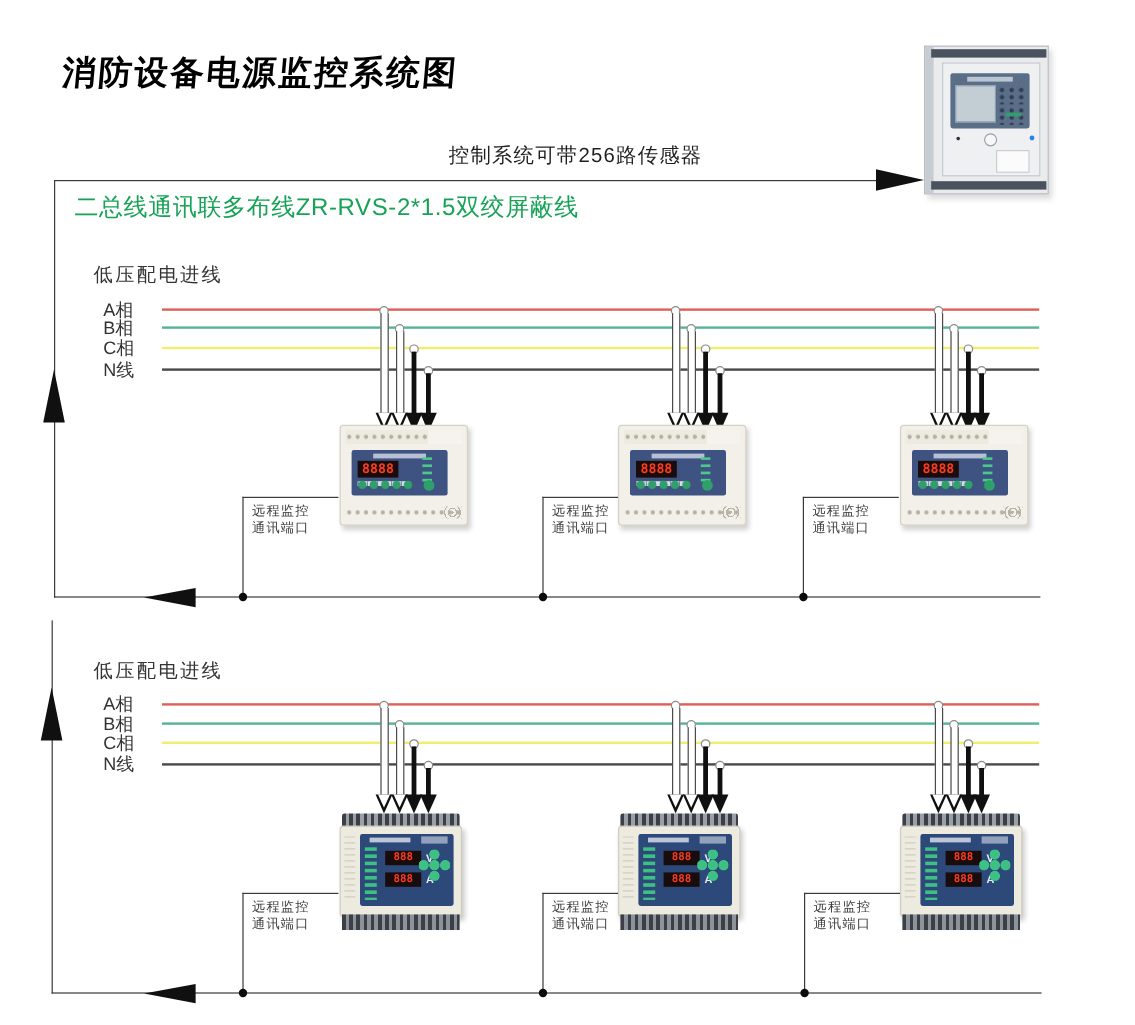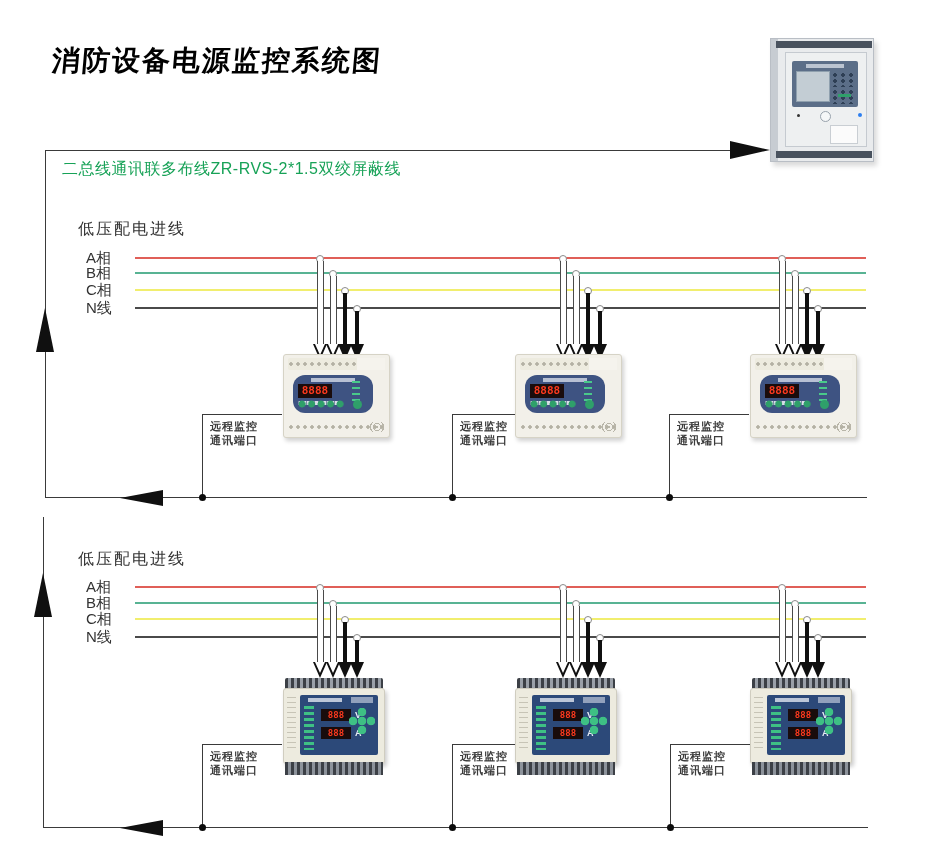--- a/index.html
+++ b/index.html
@@ -13,44 +13,44 @@
   .arrow-right{position:absolute;width:0;height:0;border-top:9px solid transparent;
                border-bottom:9px solid transparent;border-left:40px solid #101010;}
   .arrow-left{position:absolute;width:0;height:0;border-top:8px solid transparent;
               border-bottom:8px solid transparent;border-right:43px solid #101010;}
   .arrow-up{position:absolute;width:0;height:0;border-left:9px solid transparent;
             border-right:9px solid transparent;border-bottom:44px solid #101010;}
   
   .title{position:absolute;left:52px;top:42px;font-size:28px;font-weight:bold;letter-spacing:2px;
          color:#000;transform:skewX(-5deg);font-family:"DejaVu Serif","Liberation Serif",serif;}
   .cap-note{position:absolute;left:374px;top:118px;font-size:17px;color:#1f1f1f;letter-spacing:1px;}
-  .green-note{position:absolute;left:62px;top:159px;font-size:16px;color:var(--green);letter-spacing:.5px;}
+  .green-note{position:absolute;left:62px;top:159px;font-size:20px;color:var(--green);letter-spacing:.5px;}
   .host-label{position:absolute;left:711px;top:174px;font-size:20px;color:#3d3d3d;letter-spacing:2px;}
   .incoming{position:absolute;left:78px;font-size:16px;color:#333;letter-spacing:2px;}
   .phase-label{position:absolute;left:86px;width:46px;font-size:15px;color:#333;}
   
-  .comm{position:absolute;width:82px;z-index:1;font-weight:bold;}
+  .comm{position:absolute;width:82px;z-index:1;}
   .comm-h{position:absolute;left:0;top:0;width:80px;height:1px;background:var(--line);}
   .comm-v{position:absolute;left:0;top:0;width:1px;height:100%;background:var(--line);}
   .comm-dot{position:absolute;left:-3px;bottom:-3px;width:7px;height:7px;border-radius:50%;background:#0c0c0c;}
   .comm-label{position:absolute;left:8px;top:5px;font-size:11px;line-height:14px;color:#3c3c3c;letter-spacing:1px;white-space:nowrap;}
   
   .tap-c{position:absolute;width:6px;height:6px;border:1px solid #8a8a8a;border-radius:50%;background:#fff;z-index:1;}
   .shaft-h{position:absolute;width:5px;background:#fff;border-left:1px solid #4a4a4a;border-right:1px solid #4a4a4a;z-index:1;}
   .shaft-s{position:absolute;width:4px;background:#101010;z-index:1;}
   .head-o{position:absolute;width:0;height:0;border-left:7px solid transparent;border-right:7px solid transparent;border-top:16px solid #101010;z-index:1;}
   .head-i{position:absolute;width:0;height:0;border-left:5px solid transparent;border-right:5px solid transparent;border-top:11px solid #fff;z-index:2;}
   
   .dev1{position:absolute;width:105px;height:82px;background:#f2f0e9;border:1px solid #d6d3c6;border-radius:3px;
         box-shadow:2px 3px 4px rgba(0,0,0,.18);z-index:3;}
   .d1-top{position:absolute;left:4px;top:3px;right:4px;height:12px;background:#edebdf;
           background-image:radial-gradient(circle at 3px 6px,#b4b1a4 1.5px,transparent 2px);
           background-size:7px 12px;background-repeat:repeat-x;border-radius:2px;}
   .d1-tab{position:absolute;right:0;top:0;width:28px;height:12px;background:#f5f3ed;}
-  .d1-face{position:absolute;left:9px;top:20px;width:80px;height:38px;background:#3e5382;border-radius:12px;}
+  .d1-face{position:absolute;left:9px;top:20px;width:80px;height:38px;background:#3e5382;border-radius:2px;}
   .d1-title{position:absolute;left:18px;top:3px;width:44px;height:4px;background:#ccd4e3;opacity:.85;}
   .d1-disp{position:absolute;left:5px;top:9px;width:34px;height:14px;background:#1a0c0c;color:#ff3a1e;
            font-family:"DejaVu Sans Mono",monospace;font-size:11px;font-weight:bold;text-align:center;line-height:14px;}
   .d1-scale{position:absolute;left:5px;top:26px;width:42px;height:4px;background:#d9dee9;
             background-image:repeating-linear-gradient(90deg,#7d8aa5 0 1px,transparent 1px 4px);}
   .d1-leds{position:absolute;right:9px;top:6px;width:12px;height:24px;
            background-image:linear-gradient(#49c98a 2px,transparent 2px);background-size:8px 6px;background-repeat:repeat-y;}
   .d1-btns{position:absolute;left:5px;bottom:4px;width:47px;height:9px;
            background-image:radial-gradient(circle at 4px 4px,#2fa06a 3.2px,transparent 3.8px);
            background-size:9.5px 9px;background-repeat:repeat-x;}
@@ -103,20 +103,21 @@
   .host-led{position:absolute;left:72px;top:60px;width:4px;height:4px;background:#2d7ff0;border-radius:50%;}
   .host-card{position:absolute;left:44px;top:72px;width:26px;height:17px;background:#fbfbfb;border:1px solid #c9ced3;}
 </style>
 </head>
 <body>
 
 <div id="canvas" style="--pa: #e05f58; --pb: #58b393; --pc: #f1ee6e; --pn: #4a4a4a; --green: #17a257; --line: #3a3a3a;">
 
   <div class="title">消防设备电源监控系统图</div>
 
+  <div class="cap-note">控制系统可带256路传感器</div>
   <div class="hline" style="left:45px;top:150px;width:713px;"></div>
   <div class="arrow-right" style="left:730px;top:141px;"></div>
   <div class="green-note">二总线通讯联多布线ZR-RVS-2*1.5双绞屏蔽线</div>
 
   <div class="vline" style="left:45px;top:150px;height:348px;"></div>
   <div class="arrow-up" style="left:36px;top:308px;"></div>
   <div class="vline" style="left:43px;top:517px;height:311px;"></div>
   <div class="arrow-up" style="left:34px;top:573px;"></div>
 
   <div class="hline" style="left:45px;top:497px;width:822px;"></div>

